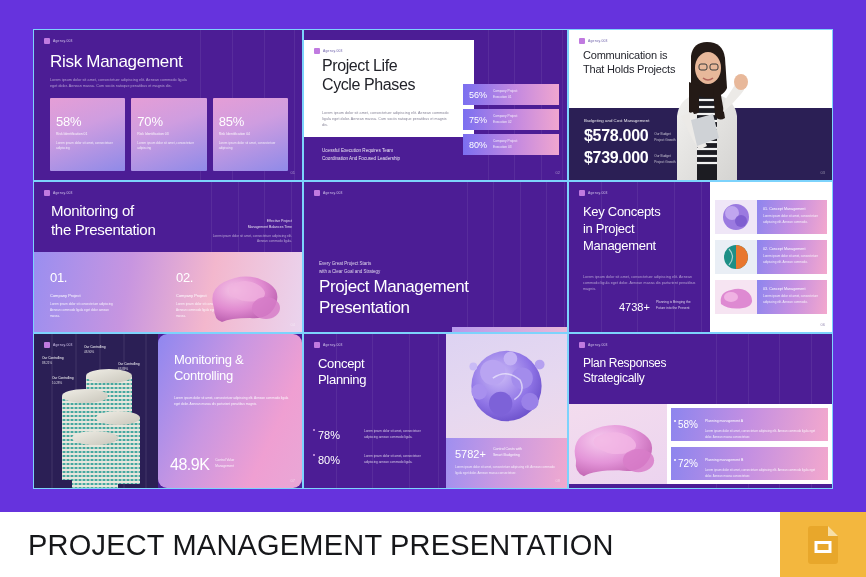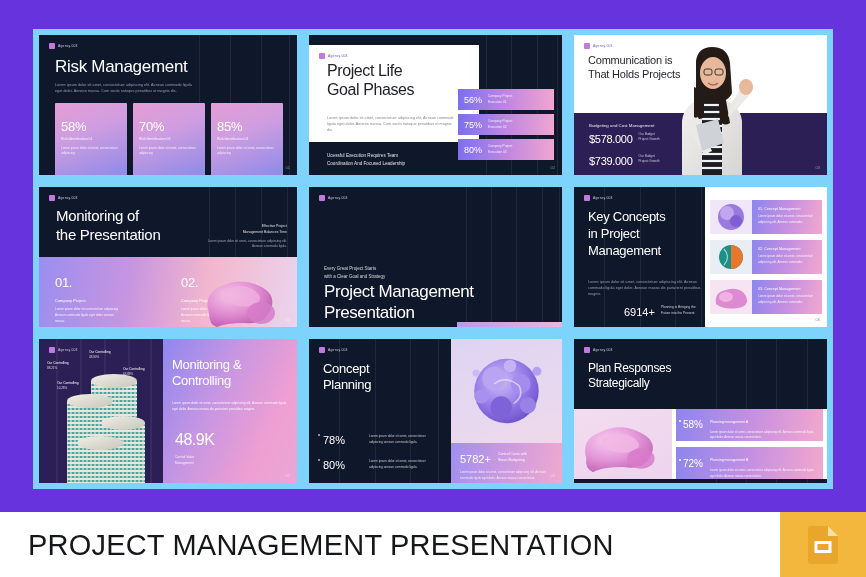--- a/index.html
+++ b/index.html
@@ -22,22 +22,22 @@
     width: 800px; height: 460px;
     display: grid;
     grid-template-columns: 270px 265px 265px;
     grid-template-rows: 152px 152px 156px;
     gap: 0px;
     background: #6633dd;
   }
 
   .slide {
     position: relative; overflow: hidden;
-    background: #0f172a;
-    border: 6px solid #7dd3fc;
+    background: #4c1d95;
+    border: 1px solid #7dd3fc;
     color: #ffffff;
   }
 
   .logo {
     position: absolute; left: 10px; top: 8px;
     display: flex; align-items: center; gap: 3px;
     z-index: 9;
   }
   .logo .mark {
     width: 6px; height: 6px; background: #c07ae0; border-radius: 1px;
@@ -111,21 +111,21 @@
   }
   .s3 .white h2 {
     position: absolute; left: 14px; top: 18px;
     font-size: 11px; line-height: 1.3; font-weight: 400; color: #25262e; letter-spacing: -.2px;
   }
   .s3 .lower { position: absolute; left: 0; top: 78px; right: 0; bottom: 0; background: #2b1f55; }
   .s3 .budget-ttl { position: absolute; left: 15px; top: 88px; font-size: 4.4px; color: rgba(255,255,255,.9); }
   .s3 .bigrow { position: absolute; left: 15px; display: flex; align-items: flex-end; gap: 6px; }
   .s3 .bigrow.r1 { top: 97px; }
   .s3 .bigrow.r2 { top: 119px; }
-  .s3 .bigrow .amt { font-size: 11px; font-weight: 400; color: #fff; letter-spacing: -.3px; }
+  .s3 .bigrow .amt { font-size: 16px; font-weight: 700; color: #fff; letter-spacing: -.3px; }
   .s3 .bigrow .meta { font-size: 3.2px; line-height: 1.7; color: rgba(255,255,255,.7); padding-bottom: 2px; }
   .s3 .yearbox {
     position: absolute; right: 0; top: 78px; width: 78px; bottom: 0;
     background: linear-gradient(155deg,#8e84ee 0%, #c58fe2 45%, #f0a7cd 100%);
     padding: 12px 9px;
   }
   .s3 .yearbox .yr { font-size: 12px; font-weight: 300; color: #fff; }
   .s3 .yearbox .txt { font-size: 3.1px; line-height: 1.9; color: rgba(255,255,255,.85); margin-top: 6px; }
   .s3 .person {
     position: absolute; left: 86px; top: 12px; width: 100px; height: 140px;
@@ -186,25 +186,26 @@
     background: linear-gradient(100deg,#8d85ee 0%, #c58fe2 50%, #f3a8cd 100%);
   }
   .s6 .row .info .h { font-size: 3.7px; color: #fff; }
   .s6 .row .info .t { font-size: 3.0px; line-height: 1.85; color: rgba(255,255,255,.85); margin-top: 3px; }
 
   
   .s7 .left { position: absolute; left: 0; top: 0; width: 124px; height: 100%; background: #2b1f55; overflow:hidden;}
   .s7 .right {
     position: absolute; left: 124px; top: 0; right: 0; height: 100%;
     background: linear-gradient(115deg,#8f87f0 0%, #c896e2 40%, #ef9fd2 75%, #e9a7d6 100%);
-    padding: 18px 9px;
+    padding: 18px 16px;
+    border-radius: 9px;
   }
   .s7 h2 { font-size: 13px; line-height: 1.25; font-weight: 400; color: #fff; letter-spacing: -.3px; }
   .s7 .t { font-size: 3.2px; line-height: 1.9; color: rgba(255,255,255,.9); margin-top: 10px; width: 118px; }
-  .s7 .kpi { position: absolute; left: 12px; bottom: 14px; display: flex; align-items: flex-start; gap: 6px; flex-direction: column; }
+  .s7 .kpi { position: absolute; left: 12px; bottom: 14px; display: flex; align-items: center; gap: 6px; }
   .s7 .kpi .n { font-size: 16px; font-weight: 300; color: #fff; letter-spacing: -.5px; }
   .s7 .kpi .t2 { font-size: 3.2px; line-height: 1.7; color: rgba(255,255,255,.85); padding-bottom: 3px; }
   .s7 .cl { position: absolute; font-size: 3px; line-height: 1.6; color: rgba(255,255,255,.8); }
   .s7 .cl b { display:block; font-weight:400; font-size: 3.2px; color: #fff; }
   .s8 h2 {
     position: absolute; left: 14px; top: 22px;
     font-size: 13px; line-height: 1.25; font-weight: 400; color: #fff; letter-spacing: -.3px;
   }
   .s8 .prow { position: absolute; left: 14px; display: flex; align-items: center; gap: 24px; }
   .s8 .prow.p1 { top: 95px; }
@@ -311,21 +312,21 @@
             <i style="left:90%"></i>
             <i style="left:98%"></i>
         </div>
         <div class="white">
           <div class="logo">
             <span class="mark"></span>
             <span class="ltxt" style="color:#6b5ea8">Agency.003</span>
           </div>
           <h2>
             <span>Project Life</span><br>
-            <span>Goal Phases</span>
+            <span>Cycle Phases</span>
           </h2>
           <div class="sub lorem" style="color:rgba(40,35,70,.6)">Lorem ipsum dolor sit amet, consectetuer adipiscing elit. Aenean commodo ligula eget dolor. Aenean massa. Cum sociis natoque penatibus et magnis dis.</div>
         </div>
         <div class="foot">
           <span>Ucessful Execution Requires Team</span><br>
           <span>Coordination And Focused Leadership</span>
         </div>
         <div class="bars">
           <div class="bar">
             <span class="pct">56%</span>
@@ -499,21 +500,21 @@
           <span class="mark"></span>
           <span class="ltxt">Agency.003</span>
         </div>
         <h2>
           <span>Key Concepts</span><br>
           <span>in Project</span><br>
           <span>Management</span>
         </h2>
         <div class="sub lorem">Lorem ipsum dolor sit amet, consectetuer adipiscing elit. Aenean commodo ligula eget dolor. Aenean massa dis parturient penatibus magnis.</div>
         <div class="stat">
-          <span class="n">6914+</span>
+          <span class="n">4738+</span>
           <span class="t">
             <span>Planning is Bringing the</span><br>
             <span>Future into the Present</span>
           </span>
         </div>
         <div class="panel">
           <div class="row">
             <svg class="thumb" viewBox="0 0 42 34">
               <rect width="42" height="34" fill="#efe6f7"></rect>
               <circle cx="21" cy="17" r="13" fill="#9b7ae0"></circle>

